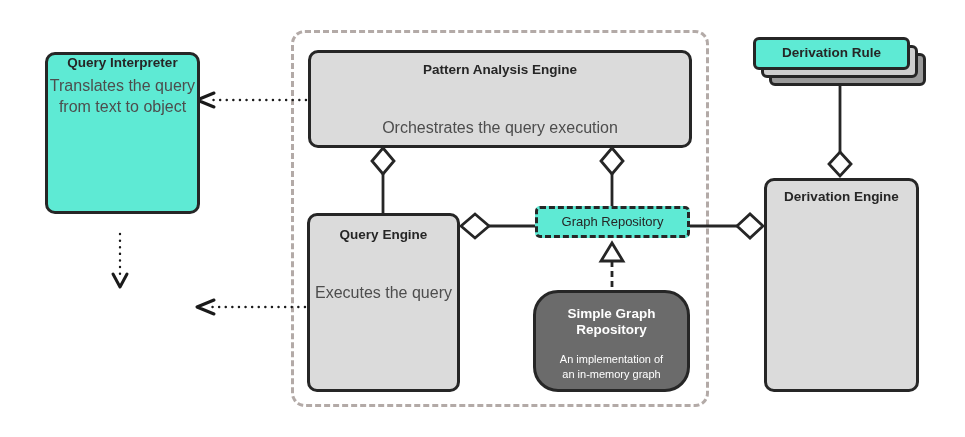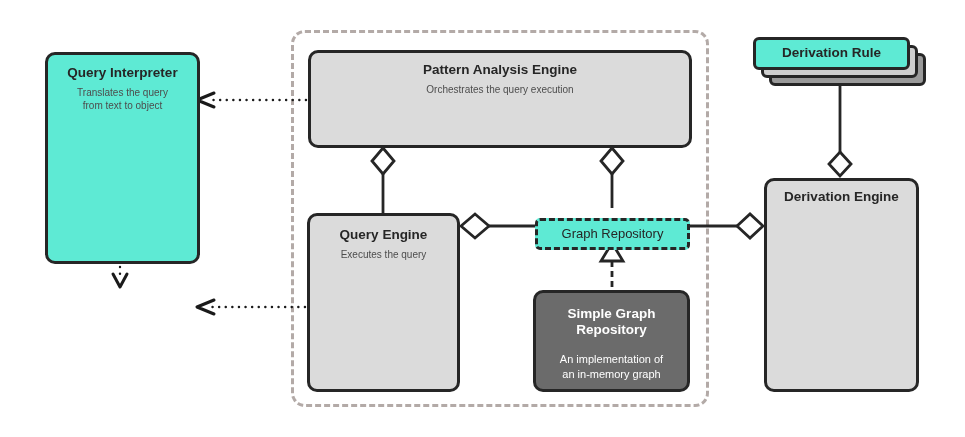--- a/index.html
+++ b/index.html
@@ -21,33 +21,33 @@
   .connectors .diamond{fill:#ffffff;stroke:var(--node-border,#262626);stroke-width:2.8;stroke-linejoin:miter;}
   .connectors .triangle{fill:#ffffff;stroke:var(--node-border,#262626);stroke-width:2.8;stroke-linejoin:miter;}
   .node{
     position:absolute;box-sizing:border-box;
     border:3px solid var(--node-border,#262626);
     background:#5eead4;border-radius:10px;
     display:flex;flex-direction:column;align-items:center;
     text-align:center;
   }
   .node .node-title{font-size:13.5px;font-weight:bold;color:var(--text-primary,#262626);line-height:1.2;white-space:pre-line;}
-  .node .node-desc{font-size:10px;font-weight:normal;color:var(--text-secondary,#4d4d4d);line-height:1.3;white-space:pre-line;margin-top:5px;}
-  .fill-light{background:var(--node-fill-light,#dbdbdb);}
+  .node .node-desc{font-size:16px;font-weight:normal;color:var(--text-secondary,#4d4d4d);line-height:1.3;white-space:pre-line;margin-top:5px;}
+  .fill-light{background:var(--node-fill-light,#dbdbdb);gap:35px;}
   .fill-dark{background:var(--node-fill-dark,#6b6b6b);}
   .fill-dark .node-title{color:var(--text-on-dark,#ffffff);}
   .fill-dark .node-desc{color:var(--text-on-dark,#ffffff);font-size:11px;margin-top:14px;}
   .centered{justify-content:center;}
-  .n-qi{left:45px;top:52px;width:155px;height:212px;padding-top:10px;}
+  .n-qi{left:45px;top:52px;width:155px;height:162px;padding-top:0;}
   .n-qd{left:45px;top:290px;width:153px;height:35px;border-radius:5px;}
   .n-pae{left:308px;top:50px;width:384px;height:98px;padding-top:9px;}
   .n-qe{left:307px;top:213px;width:153px;height:179px;padding-top:11px;}
-  .n-gr{left:535px;top:218px;width:155px;height:32px;border:3px dashed var(--node-border,#262626);border-radius:5px;}
+  .n-gr{left:535px;top:206px;width:155px;height:32px;border:3px dashed var(--node-border,#262626);border-radius:5px;}
   .n-gr .node-title{font-weight:normal;font-size:13px;}
-  .n-sgr{left:533px;top:290px;width:157px;height:102px;padding-top:13px;}
+  .n-sgr{left:533px;top:290px;width:157px;height:102px;padding-top:13px;border-radius:25px;}
   .n-de{left:764px;top:178px;width:155px;height:214px;padding-top:8px;}
   .stack-layer{position:absolute;box-sizing:border-box;width:157px;height:33px;border:3px solid var(--node-border,#262626);border-radius:6px;}
   .stack-back{left:769px;top:53px;background:var(--stack-back,#9a9a9a);}
   .stack-mid{left:761px;top:45px;background:var(--stack-mid,#cfcfcf);}
   .n-dr{left:753px;top:37px;width:157px;height:33px;border-radius:6px;}
 </style>
 </head>
 <body>
 
 <div class="canvas">

